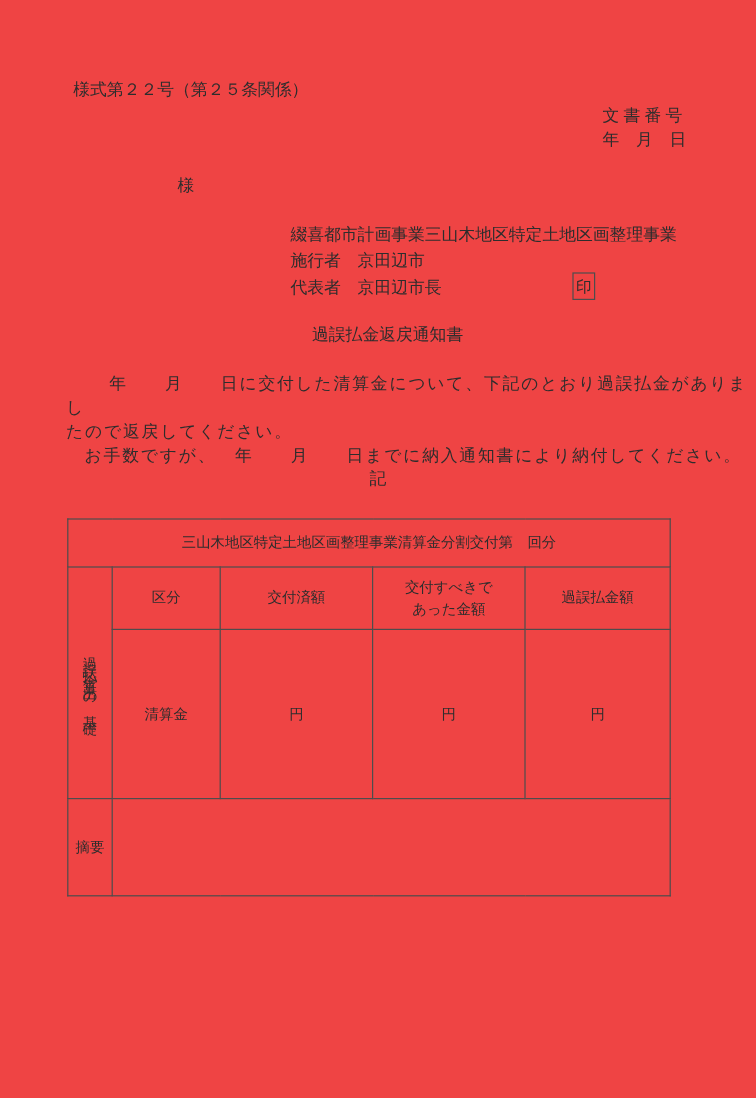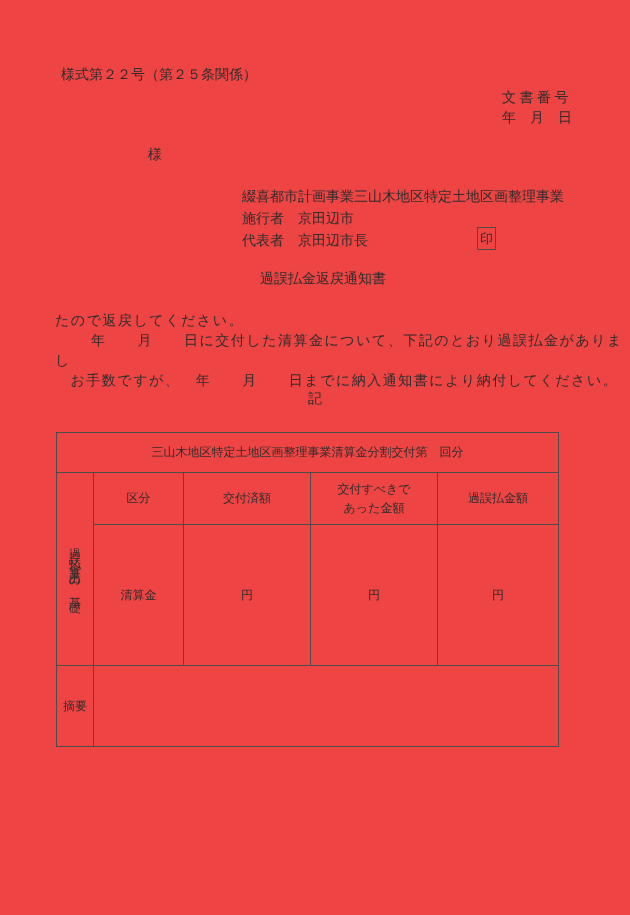--- a/index.html
+++ b/index.html
@@ -78,22 +78,22 @@
     <div>代表者　京田辺市長</div>
   </div>
 
   <div class="abs seal">
     <span>印</span>
   </div>
 
   <div class="abs doc-title">過誤払金返戻通知書</div>
 
   <div class="abs body-text">
+    <div>　　 年　　月　　日に交付した清算金について、下記のとおり過誤払金がありまし</div>
     <div>たので返戻してください。</div>
-    <div>　　 年　　月　　日に交付した清算金について、下記のとおり過誤払金がありまし</div>
     <div>　お手数ですが、　年　　月　　日までに納入通知書により納付してください。</div>
   </div>
 
   <div class="abs ki-marker">記</div>
 
   <table class="form-table">
     <colgroup>
       <col style="width:37px">
       <col style="width:90px">
       <col style="width:127px">

